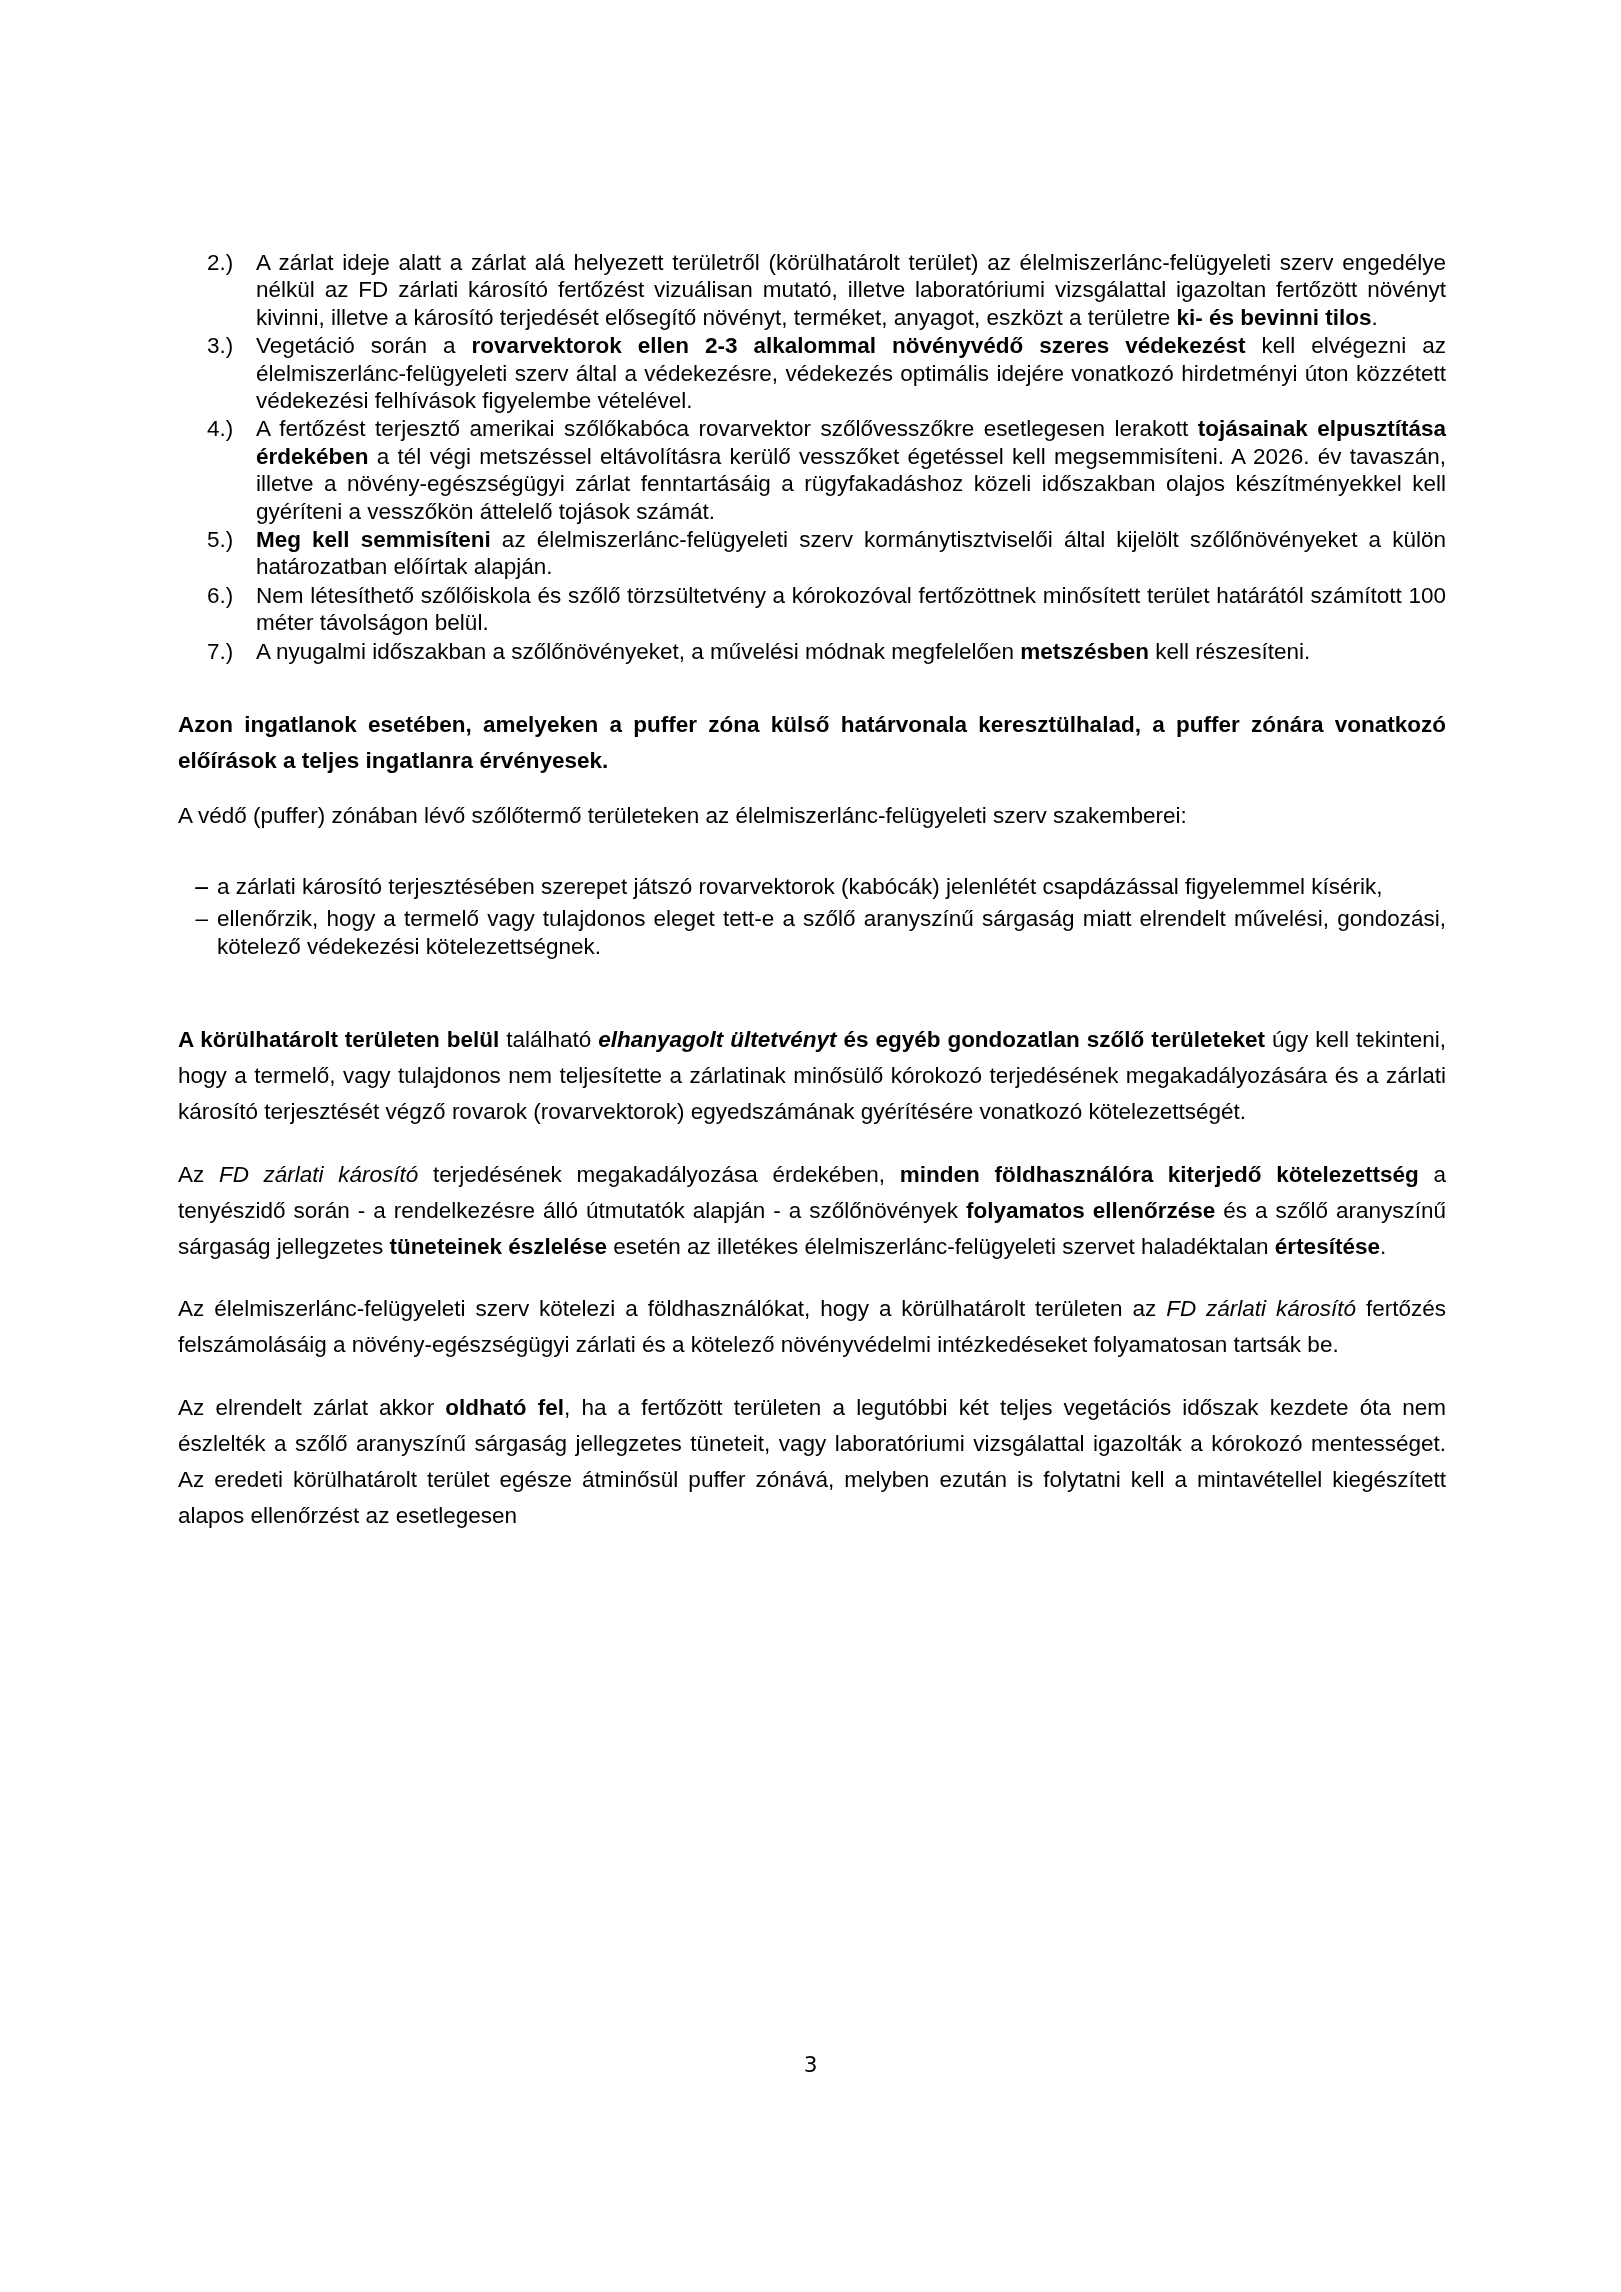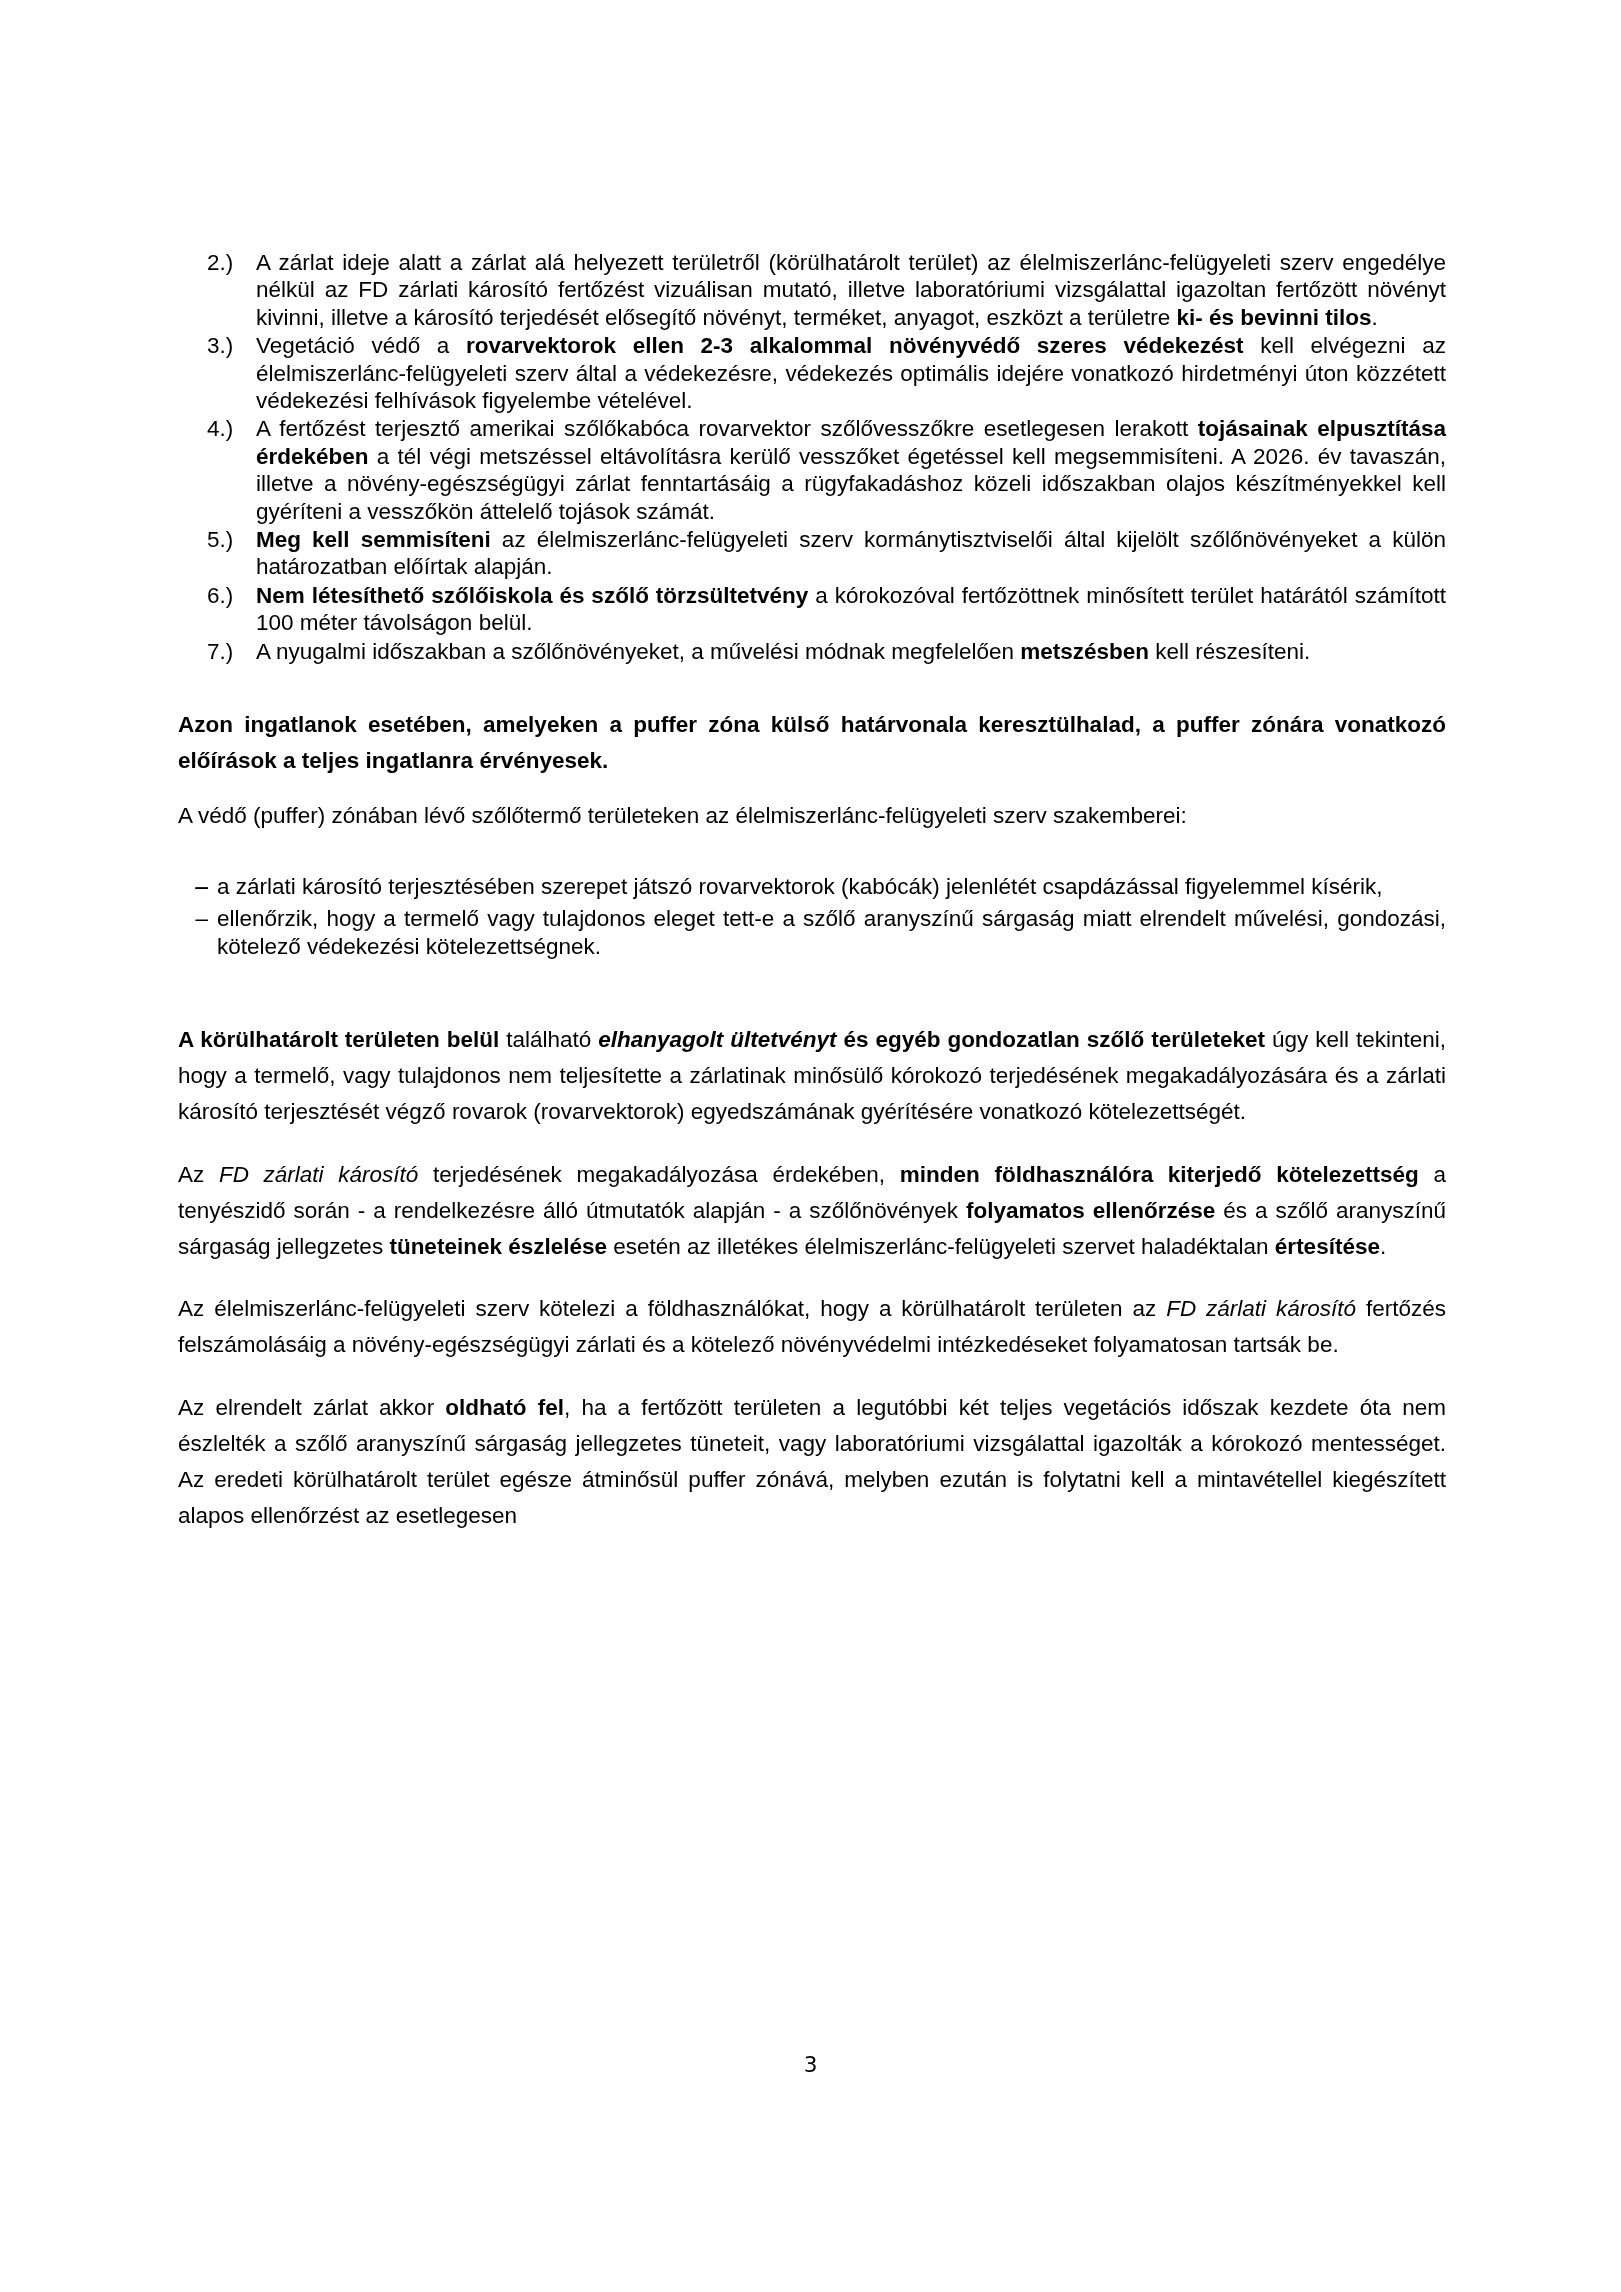--- a/index.html
+++ b/index.html
@@ -21,24 +21,24 @@
   .page-number { position: absolute; left: 0; width: 1621px; top: 2052px; text-align: center;
                  font-family: "DejaVu Sans", sans-serif; font-size: 21.6px; }
 </style>
 </head>
 <body>
 
 <div class="page">
 
   <ol class="num-list">
     <li class="num-item"><span class="num">2.)</span><span>A zárlat ideje alatt a zárlat alá helyezett területről (körülhatárolt terület) az élelmiszerlánc-felügyeleti szerv engedélye nélkül az FD zárlati károsító fertőzést vizuálisan mutató, illetve laboratóriumi vizsgálattal igazoltan fertőzött növényt kivinni, illetve a károsító terjedését elősegítő növényt, terméket, anyagot, eszközt a területre </span><span style="font-weight: bold;">ki- és bevinni tilos</span><span>.</span></li>
-    <li class="num-item"><span class="num">3.)</span><span>Vegetáció védő a </span><span style="font-weight: bold;">rovarvektorok ellen 2-3 alkalommal növényvédő szeres védekezést</span><span> kell elvégezni az élelmiszerlánc-felügyeleti szerv által a védekezésre, védekezés optimális idejére vonatkozó hirdetményi úton közzétett védekezési felhívások figyelembe vételével.</span></li>
+    <li class="num-item"><span class="num">3.)</span><span>Vegetáció során a </span><span style="font-weight: bold;">rovarvektorok ellen 2-3 alkalommal növényvédő szeres védekezést</span><span> kell elvégezni az élelmiszerlánc-felügyeleti szerv által a védekezésre, védekezés optimális idejére vonatkozó hirdetményi úton közzétett védekezési felhívások figyelembe vételével.</span></li>
     <li class="num-item"><span class="num">4.)</span><span>A fertőzést terjesztő amerikai szőlőkabóca rovarvektor szőlővesszőkre esetlegesen lerakott </span><span style="font-weight: bold;">tojásainak elpusztítása érdekében</span><span> a tél végi metszéssel eltávolításra kerülő vesszőket égetéssel kell megsemmisíteni. A 2026. év tavaszán, illetve a növény-egészségügyi zárlat fenntartásáig a rügyfakadáshoz közeli időszakban olajos készítményekkel kell gyéríteni a vesszőkön áttelelő tojások számát.</span></li>
     <li class="num-item"><span class="num">5.)</span><span style="font-weight: bold; margin-top: 11px;">Meg kell semmisíteni</span><span> az élelmiszerlánc-felügyeleti szerv kormánytisztviselői által kijelölt szőlőnövényeket a külön határozatban előírtak alapján.</span></li>
-    <li class="num-item"><span class="num">6.)</span><span style="font-weight: bold; margin-top: 8px;">Nem létesíthető szőlőiskola és szőlő törzsültetvény</span><span> a kórokozóval fertőzöttnek minősített terület határától számított 100 méter távolságon belül.</span></li>
+    <li class="num-item"><span class="num">6.)</span><span style="font-weight: normal; margin-top: 8px;">Nem létesíthető szőlőiskola és szőlő törzsültetvény</span><span> a kórokozóval fertőzöttnek minősített terület határától számított 100 méter távolságon belül.</span></li>
     <li class="num-item"><span class="num">7.)</span><span>A nyugalmi időszakban a szőlőnövényeket, a művelési módnak megfelelően </span><span style="font-weight: bold;">metszésben</span><span> kell részesíteni.</span></li>
   </ol>
 
   <p class="bold-para">Azon ingatlanok esetében, amelyeken a puffer zóna külső határvonala keresztülhalad, a puffer zónára vonatkozó előírások a teljes ingatlanra érvényesek.</p>
 
   <p class="intro">A védő (puffer) zónában lévő szőlőtermő területeken az élelmiszerlánc-felügyeleti szerv szakemberei:</p>
 
   <ul class="dash-list">
     <li class="dash-item"><span class="dash">–</span></li>
     <li class="dash-item"><span class="dash">–</span></li>

